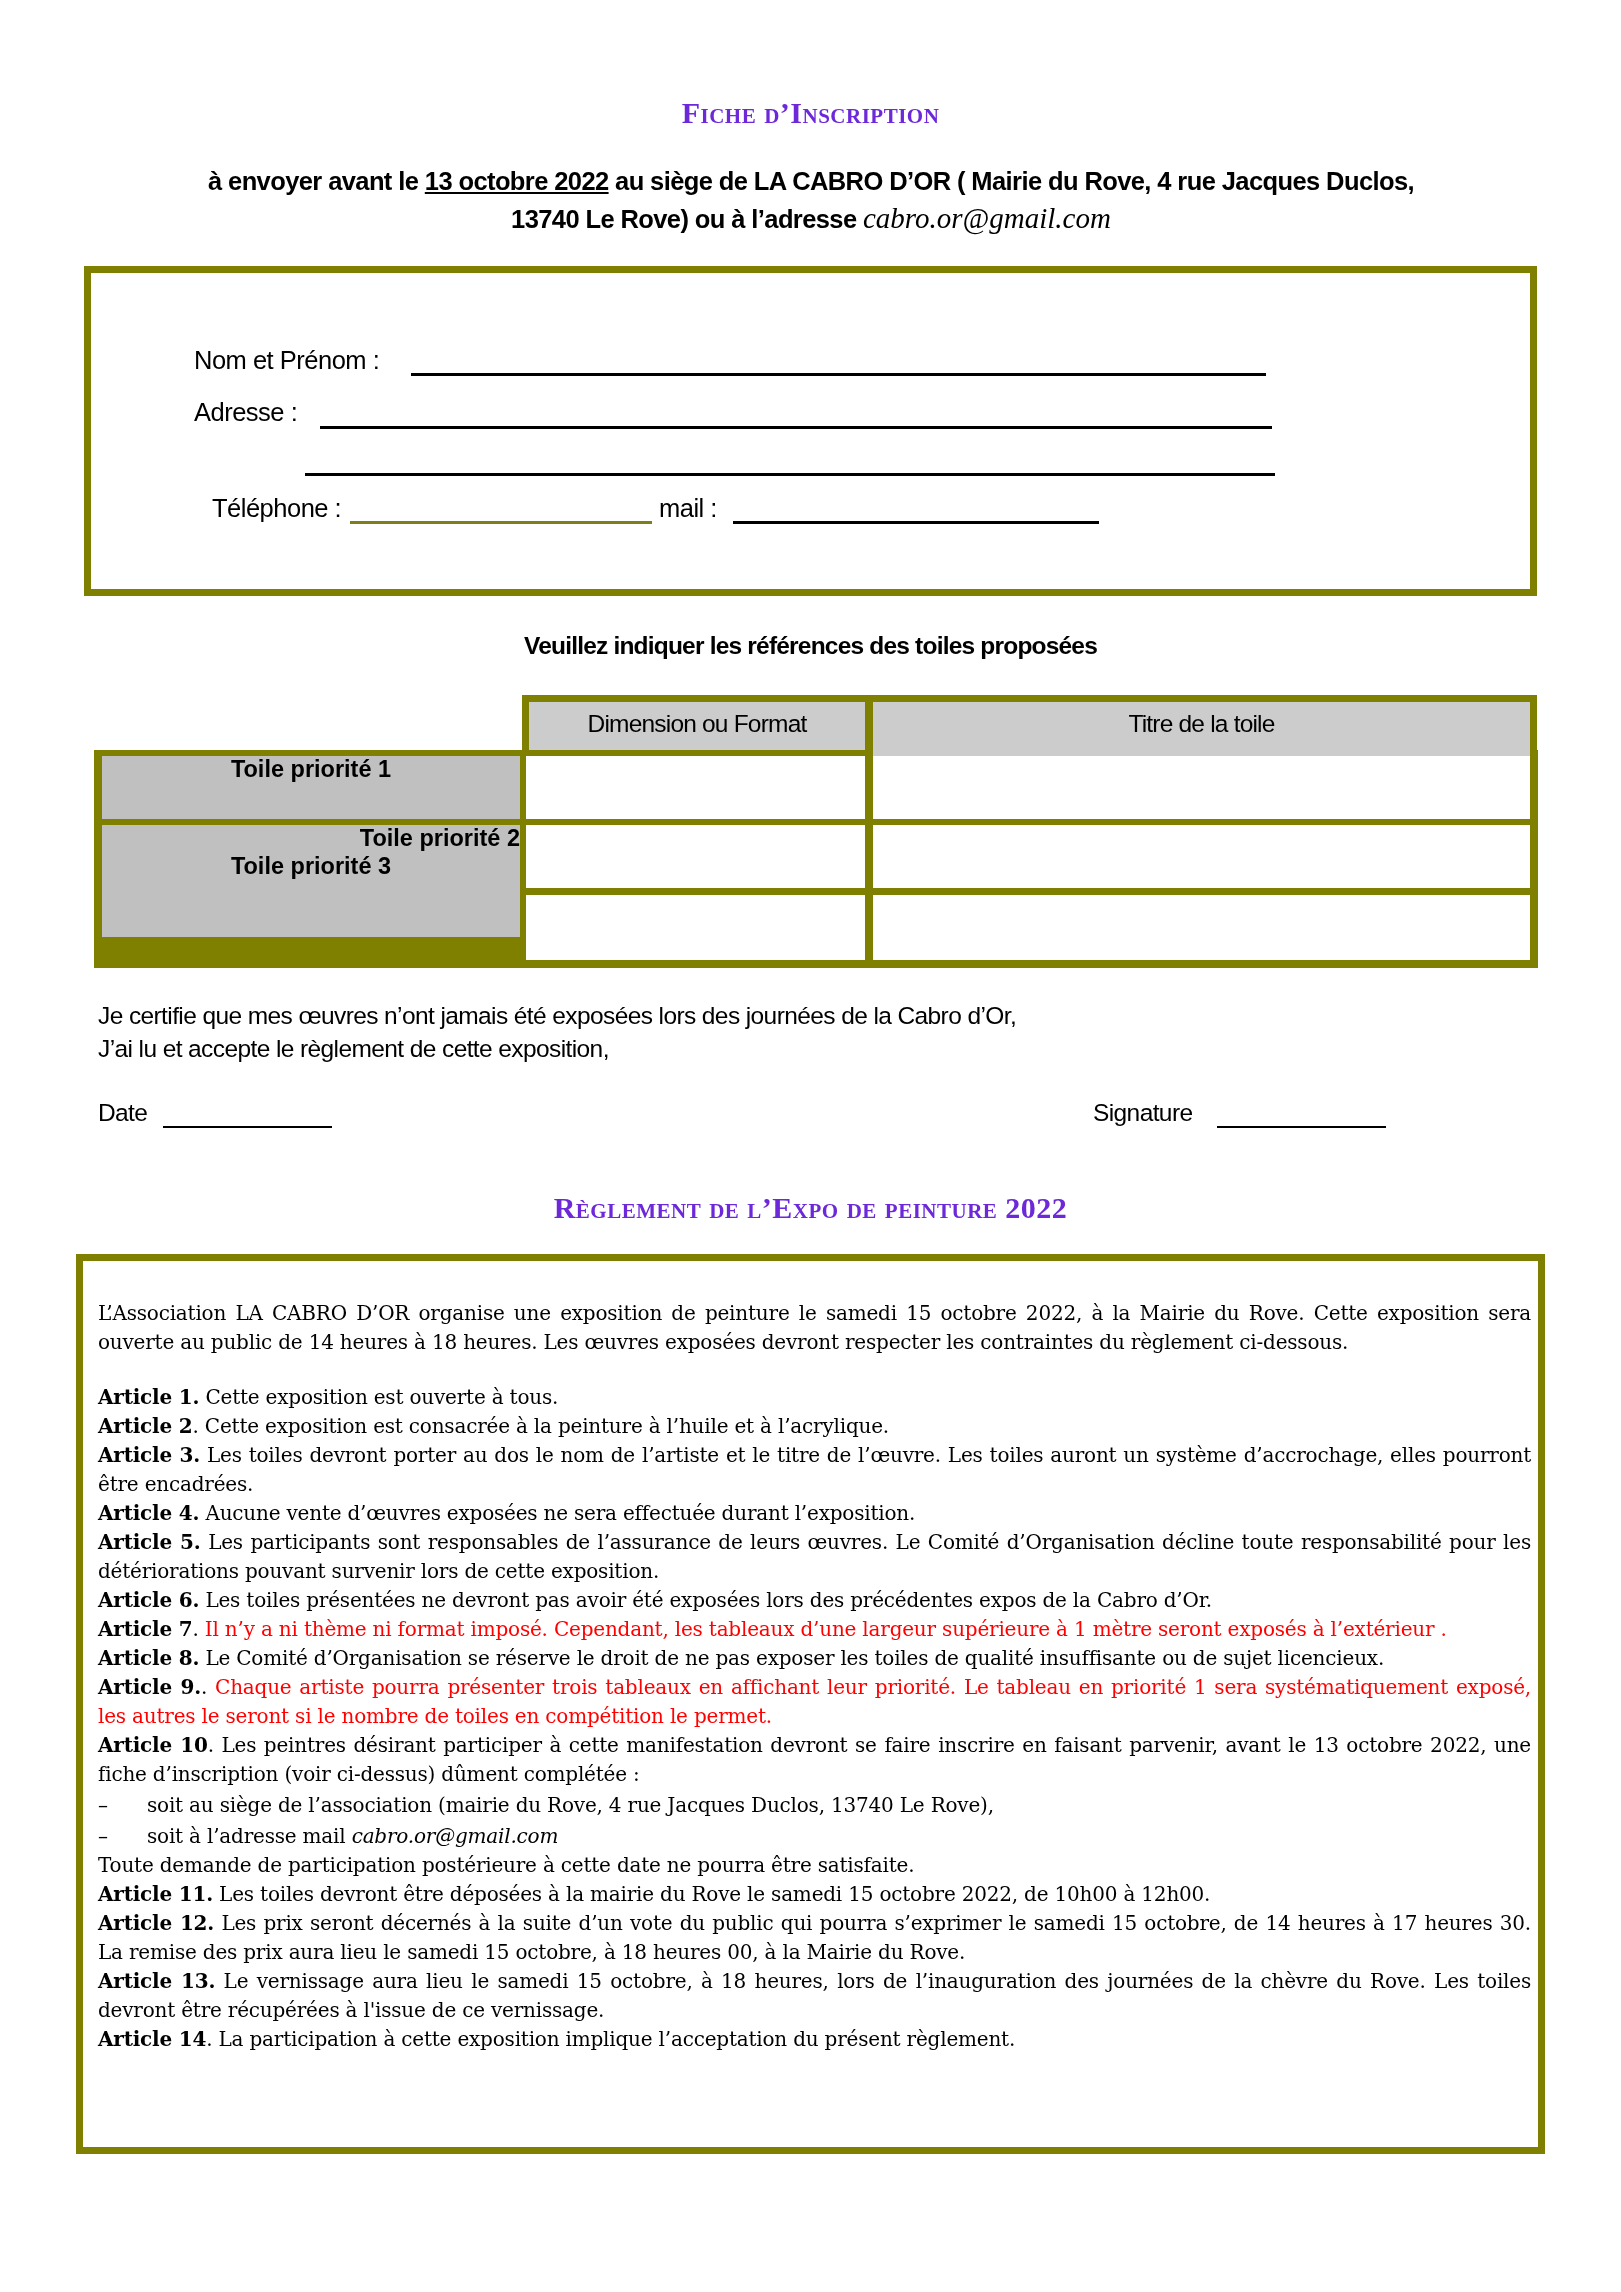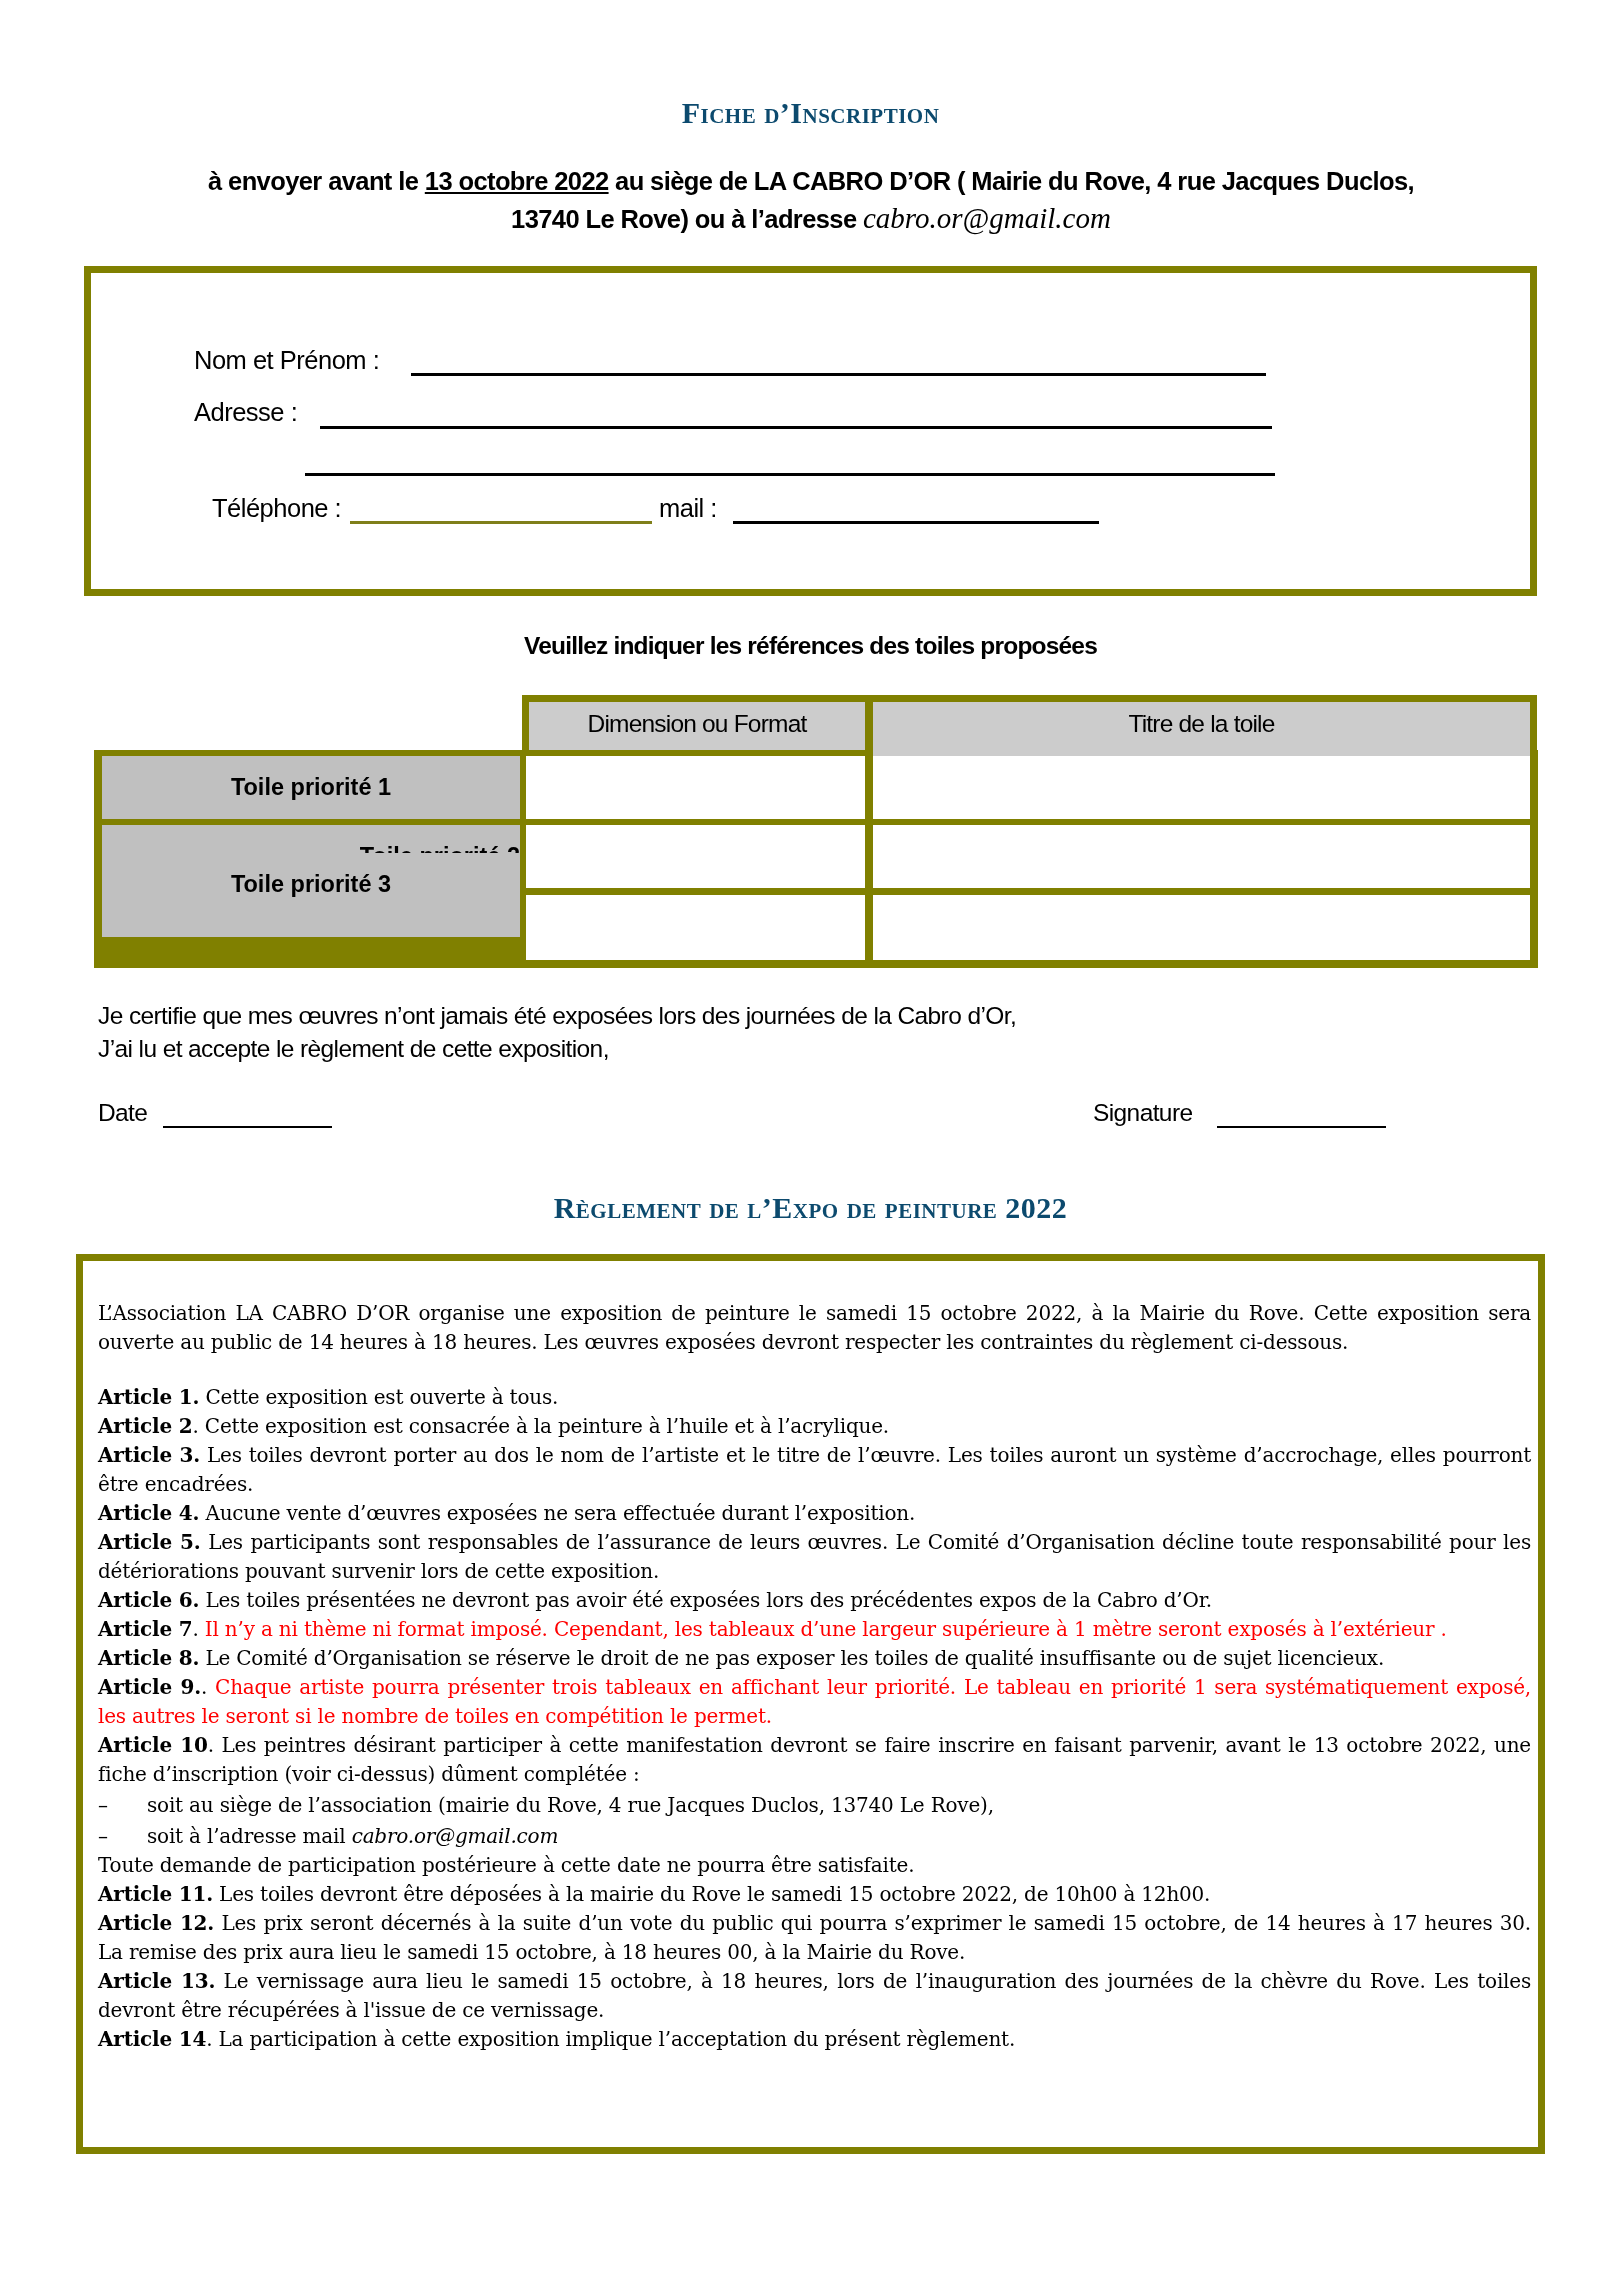--- a/index.html
+++ b/index.html
@@ -1,20 +1,20 @@
 <!DOCTYPE html>
 <html><head>
   <meta charset="utf-8">
   <style>
     html, body { margin: 0; padding: 0; background: #ffffff; }
     body { width: 1621px; height: 2293px; position: relative; overflow: hidden; color: #000; }
     .abs { position: absolute; }
     .heading-red {
       font-family: "Liberation Serif", "DejaVu Serif", serif;
-      font-weight: bold; color: #0c4a6e; font-variant: small-caps;
+      font-weight: bold; color: #6d28d9; font-variant: small-caps;
       font-size: 30px; letter-spacing: 0.5px; text-align: center;
       left: 0; width: 1621px;
     }
     .intro {
       font-family: "Liberation Sans", "DejaVu Sans", sans-serif;
       font-weight: bold; font-size: 25.5px; text-align: center;
       left: 59px; width: 1504px; line-height: 37px; letter-spacing: -0.6px;
     }
     .intro u { text-decoration: underline; }
     .intro .mail {
@@ -35,21 +35,21 @@
     }
     .tbl-cell { position: absolute; box-sizing: border-box; }
     .tbl-head {
       background: #cccccc;
       font-family: "Liberation Sans", "DejaVu Sans", sans-serif;
       font-size: 24.5px; letter-spacing: -0.8px; text-align: center; padding-top: 7.8px;
     }
     .tbl-rowhead {
       background: #c0c0c0;
       font-family: "Liberation Sans", "DejaVu Sans", sans-serif;
-      font-weight: bold; font-size: 23.5px; text-align: center; padding-top: 18px;
+      font-weight: bold; font-size: 23.5px; text-align: center; padding-top: 0;
     }
     .tbl-empty { background: #ffffff; }
     .olive-fill { position: absolute; background: #808000; }
     .cert {
       font-family: "Liberation Sans", "DejaVu Sans", sans-serif;
       font-size: 24.5px; letter-spacing: -0.6px; line-height: 33px;
     }
     .reg-text {
       font-family: "DejaVu Serif", "Liberation Serif", serif;
       font-size: 20px; line-height: 29px; text-align: justify;

